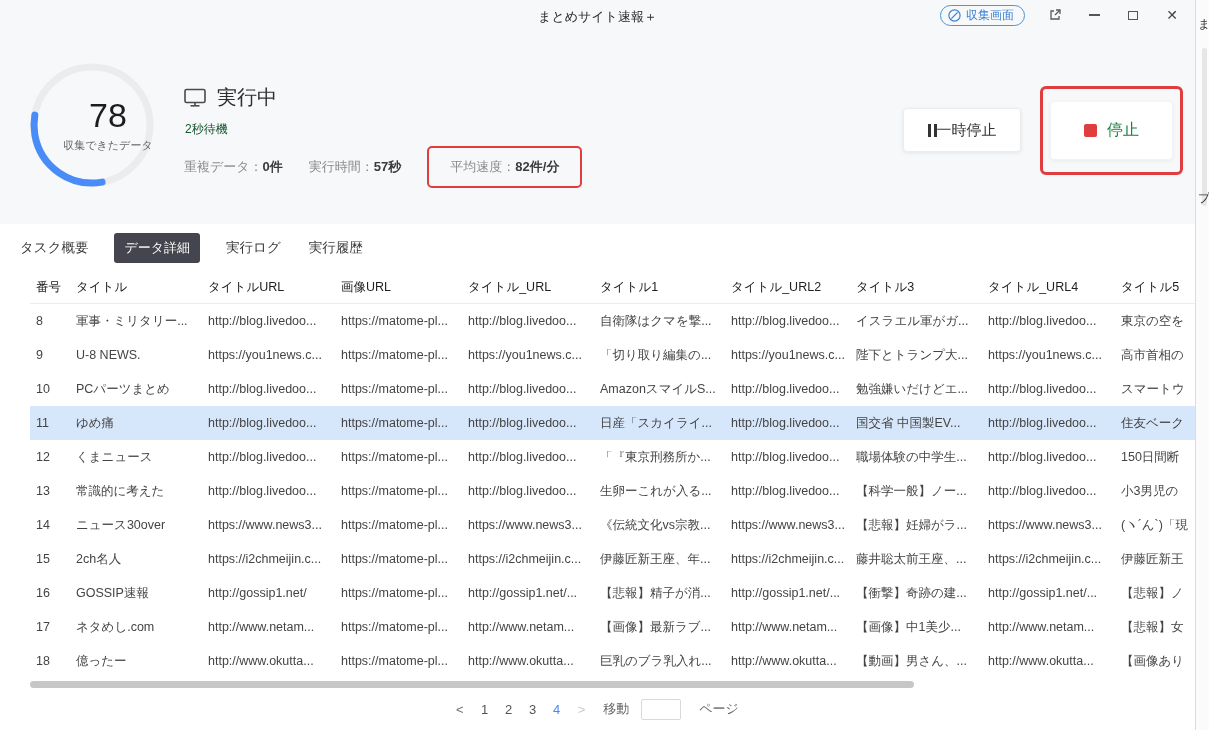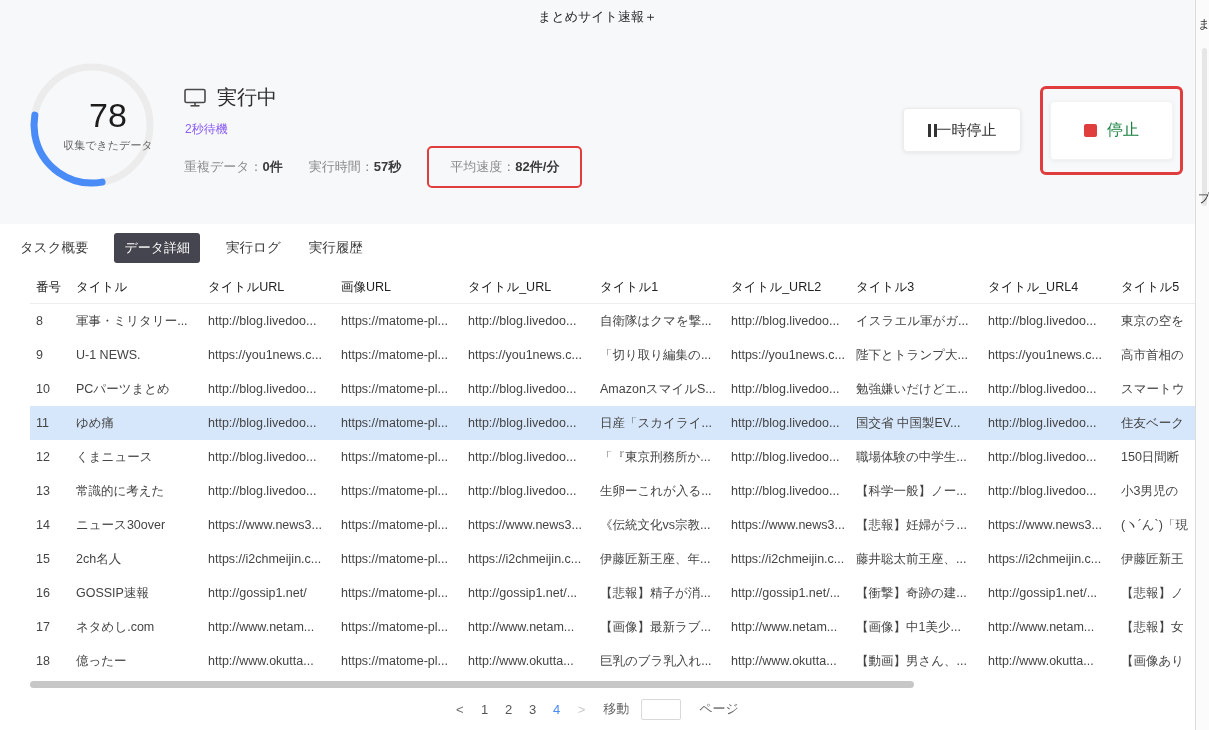--- a/index.html
+++ b/index.html
@@ -35,21 +35,21 @@
   
   .progress-circle { position:absolute; left:27px; top:60px; width:130px; height:130px; }
   .progress-circle svg { position:absolute; left:0; top:0; }
   .circle-content { position:absolute; left:16px; top:0; width:130px; height:130px; display:flex; flex-direction:column; align-items:center; justify-content:center; }
   .circle-count { font-size:34px; color:#1c1c1c; line-height:1.1; }
   .circle-label { margin-top:4px; font-size:11px; color:#666; white-space:nowrap; }
 
   
   .state-row { position:absolute; left:183px; top:84px; display:flex; align-items:center; gap:10px; }
   .state-text { font-size:20px; color:#2f2f2f; font-weight:500; }
-  .wait-text { position:absolute; left:185px; top:121px; font-size:12px; color:#8b5cf6; }
+  .wait-text { position:absolute; left:185px; top:121px; font-size:12px; color:#14532d; }
   .stats-row { position:absolute; left:184px; top:146px; display:flex; align-items:center; gap:26px; }
   .stat { font-size:13px; white-space:nowrap; }
   .stat-label { color:#8b8b8b; }
   .stat-value { color:#3a3a3a; font-weight:600; }
   .speed-annotation { border:2px solid #e03e3e; border-radius:5px; padding:10px 21px; background:transparent; }
 
   
   .pause-btn { position:absolute; left:903px; top:108px; width:118px; height:44px; background:#fff; border:1px solid #ececec; border-radius:4px; box-shadow:0 1px 4px rgba(0,0,0,.08); display:flex; align-items:center; justify-content:center; gap:0; font-size:15px; color:#333; cursor:pointer; font-family:inherit; }
   .pause-icon { display:inline-flex; gap:3px; }
   .pause-icon i { width:3px; height:13px; background:#333; }
@@ -88,20 +88,45 @@
 </style>
 </head>
 <body>
 
 <div class="window">
 
   <div class="top-section">
 
     <div class="titlebar">
       <div class="app-title">まとめサイト速報＋</div>
+      <div class="tb-right">
+        <button class="collect-btn">
+          <svg width="13" height="13" viewBox="0 0 13 13">
+              <circle cx="6.5" cy="6.5" r="5.6" fill="none" stroke="#3b82d4" stroke-width="1.2"></circle>
+              <line x1="3.4" y1="9.6" x2="9.6" y2="3.4" stroke="#3b82d4" stroke-width="1.2"></line>
+            </svg>
+          <span>収集画面</span>
+        </button>
+        <span class="win-icon">
+          <svg width="14" height="14" viewBox="0 0 14 14" fill="none" stroke="#5a5a5a" stroke-width="1.3">
+              <path d="M6 3 H3 V11 H11 V8"></path>
+              <path d="M8 2 H12 V6"></path>
+              <line x1="12" y1="2" x2="7" y2="7"></line>
+            </svg>
+        </span>
+        <span class="win-icon">
+            <span class="min-glyph"></span>
+          </span>
+        <span class="win-icon">
+            <span class="max-glyph"></span>
+          </span>
+        <span class="win-icon">
+            <span class="close-glyph">✕</span>
+          </span>
+      </div>
     </div>
 
     <div class="progress-circle">
       <svg width="130" height="130" viewBox="0 0 130 130">
         <circle cx="65" cy="65" r="58" fill="none" stroke="#ececec" stroke-width="7"></circle>
         <circle cx="65" cy="65" r="58" fill="none" stroke="#4a8cf7" stroke-width="7" stroke-linecap="round" stroke-dasharray="111 253" transform="rotate(80 65 65)"></circle>
       </svg>
       <div class="circle-content">
         <div class="circle-count">78</div>
         <div class="circle-label">収集できたデータ</div>
@@ -177,21 +202,21 @@
           <div class="cell">https://matome-pl...</div>
           <div class="cell">http://blog.livedoo...</div>
           <div class="cell">自衛隊はクマを撃...</div>
           <div class="cell">http://blog.livedoo...</div>
           <div class="cell">イスラエル軍がガ...</div>
           <div class="cell">http://blog.livedoo...</div>
           <div class="cell">東京の空を</div>
         </div>
         <div class="grid-row trow">
           <div class="cell">9</div>
-          <div class="cell">U-1 NEWS.</div>
+          <div class="cell">U-8 NEWS.</div>
           <div class="cell">https://you1news.c...</div>
           <div class="cell">https://matome-pl...</div>
           <div class="cell">https://you1news.c...</div>
           <div class="cell">「切り取り編集の...</div>
           <div class="cell">https://you1news.c...</div>
           <div class="cell">陛下とトランプ大...</div>
           <div class="cell">https://you1news.c...</div>
           <div class="cell">高市首相の</div>
         </div>
         <div class="grid-row trow">

